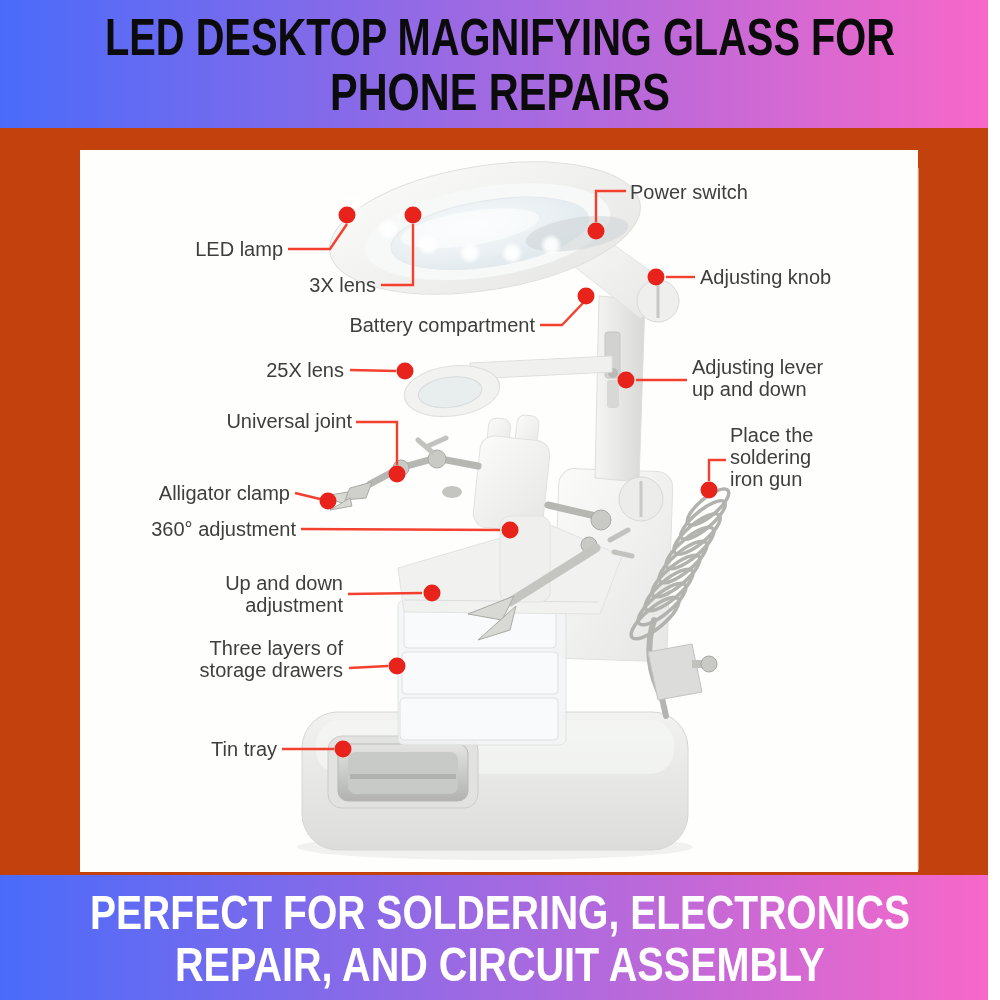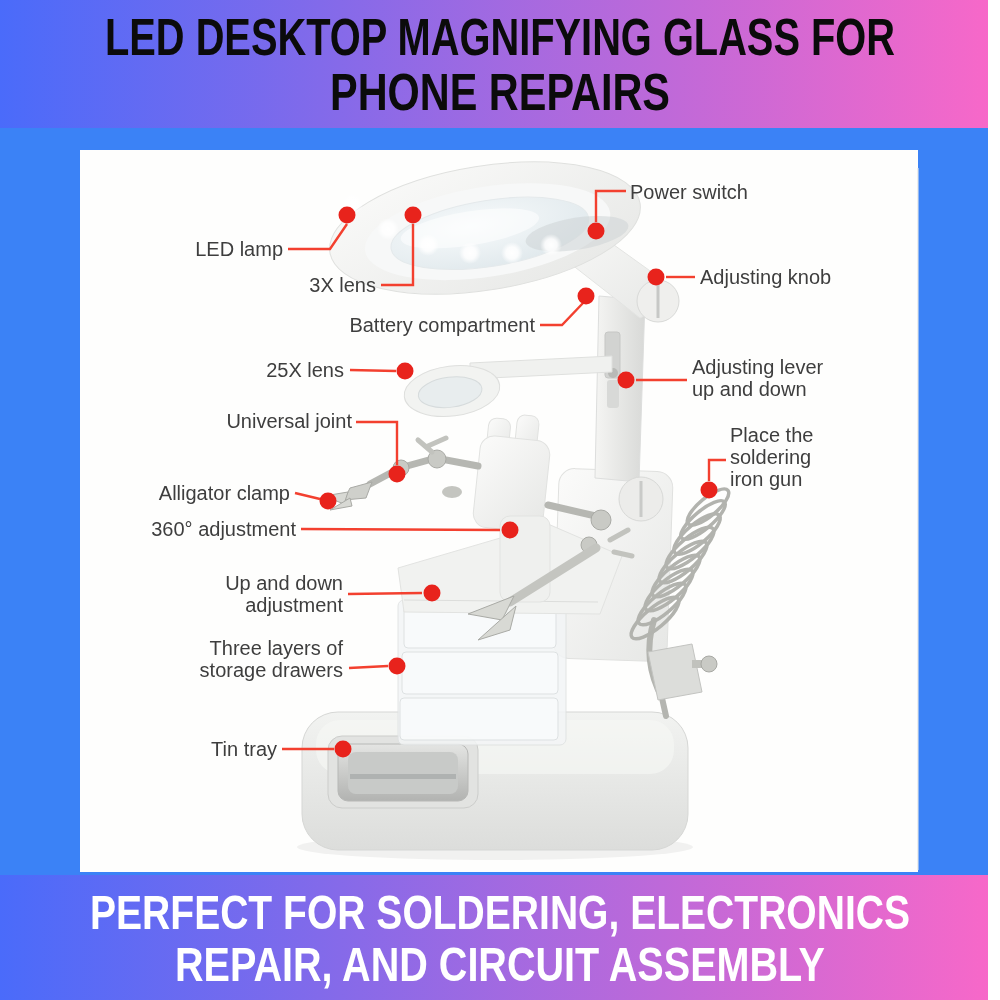--- a/index.html
+++ b/index.html
@@ -1,16 +1,16 @@
 <!DOCTYPE html>
 <html><head>
 <meta charset="utf-8">
 <style>
   html,body{margin:0;padding:0;background:#ffffff;}
-  .stage{position:relative;width:988px;height:1000px;background:#3b82f6;overflow:hidden;}
+  .stage{position:relative;width:988px;height:1000px;background:#c2410c;overflow:hidden;}
   svg{position:absolute;left:0;top:0;}
   text{font-family:"Liberation Sans", sans-serif;}
   .banner-text{font-weight:bold;}
   .label-text{font-size:20px;}
 </style>
 </head>
 <body>
 
 <div class="stage">
 <svg width="1000" height="1000" viewBox="0 0 1000 1000">

